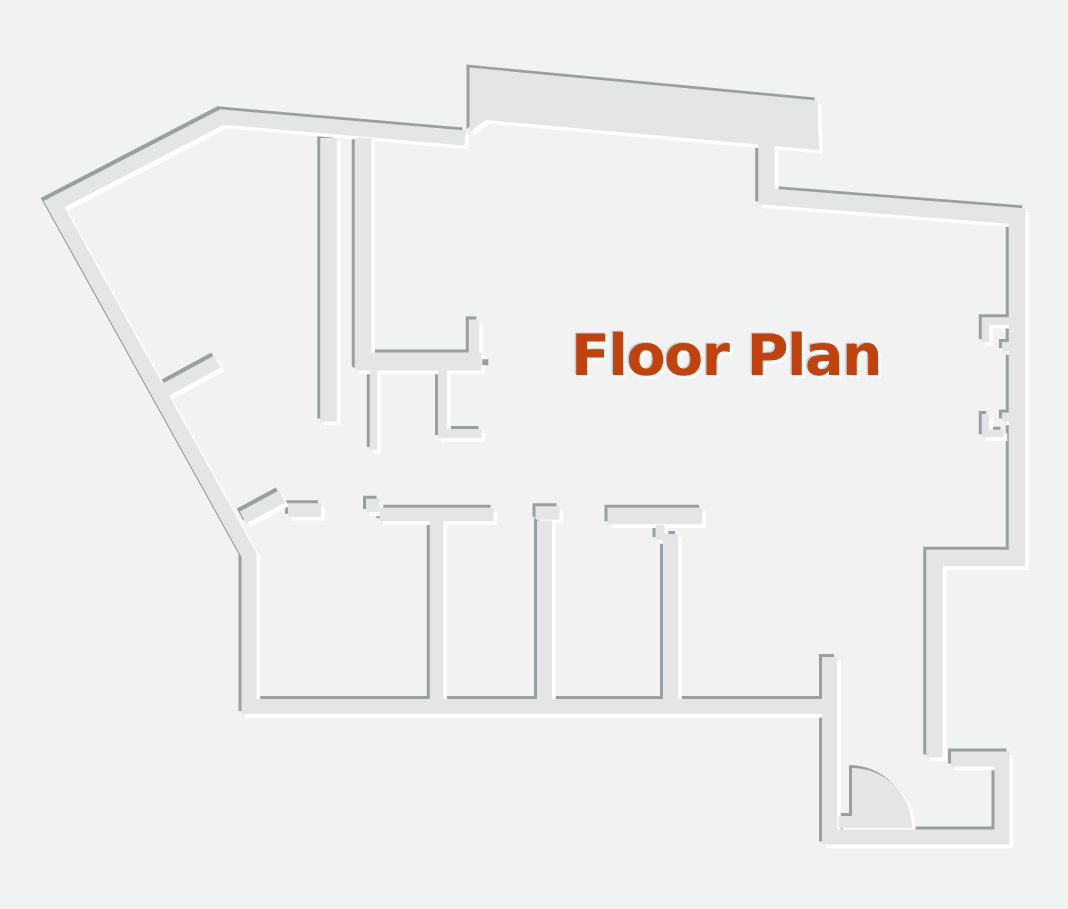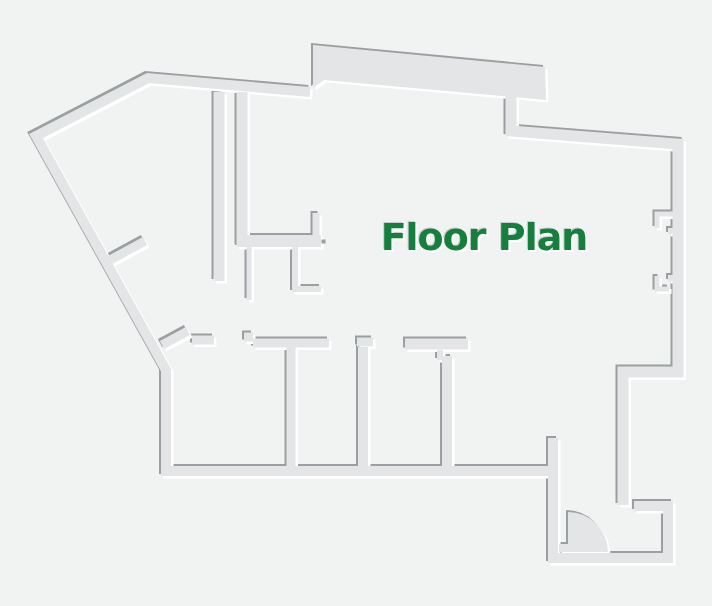--- a/index.html
+++ b/index.html
@@ -119,14 +119,14 @@
         <path d="M674,214 L657,214 L657,228" fill="none" stroke="#e3e5e6" stroke-width="5" stroke-linecap="butt" stroke-linejoin="miter"></path>
         <path d="M668,231 L674,231" fill="none" stroke="#e3e5e6" stroke-width="6" stroke-linecap="butt" stroke-linejoin="miter"></path>
         <path d="M668,278 L674,278" fill="none" stroke="#e3e5e6" stroke-width="6" stroke-linecap="butt" stroke-linejoin="miter"></path>
         <path d="M657,276 L657,289 L669,289" fill="none" stroke="#e3e5e6" stroke-width="5" stroke-linecap="butt" stroke-linejoin="miter"></path>
         <path d="M110,260 L145,241" fill="none" stroke="#e3e5e6" stroke-width="9" stroke-linecap="butt" stroke-linejoin="miter"></path>
         <path d="M162,345 L188,331" fill="none" stroke="#e3e5e6" stroke-width="9" stroke-linecap="butt" stroke-linejoin="miter"></path>
         <path d="M559,548 L571,548" fill="none" stroke="#e3e5e6" stroke-width="8" stroke-linecap="butt" stroke-linejoin="miter"></path>
       </g>
       <rect x="321.5" y="239.5" width="4" height="4" fill="#9aa0a1"></rect>
     </svg>
-  <div class="plan-title" style="left: 484px; top: 215px; font-size: 38px; color: #15803d; text-shadow: rgb(255, 255, 255) 2px 2px 0px, rgb(201, 204, 205) -1px -1px 0px;">Floor Plan</div>
+  <div class="plan-title" style="left: 484px; top: 215px; font-size: 38px; color: #c2410c; text-shadow: rgb(255, 255, 255) 2px 2px 0px, rgb(201, 204, 205) -1px -1px 0px;">Floor Plan</div>
 </div>
 
 </body></html>

